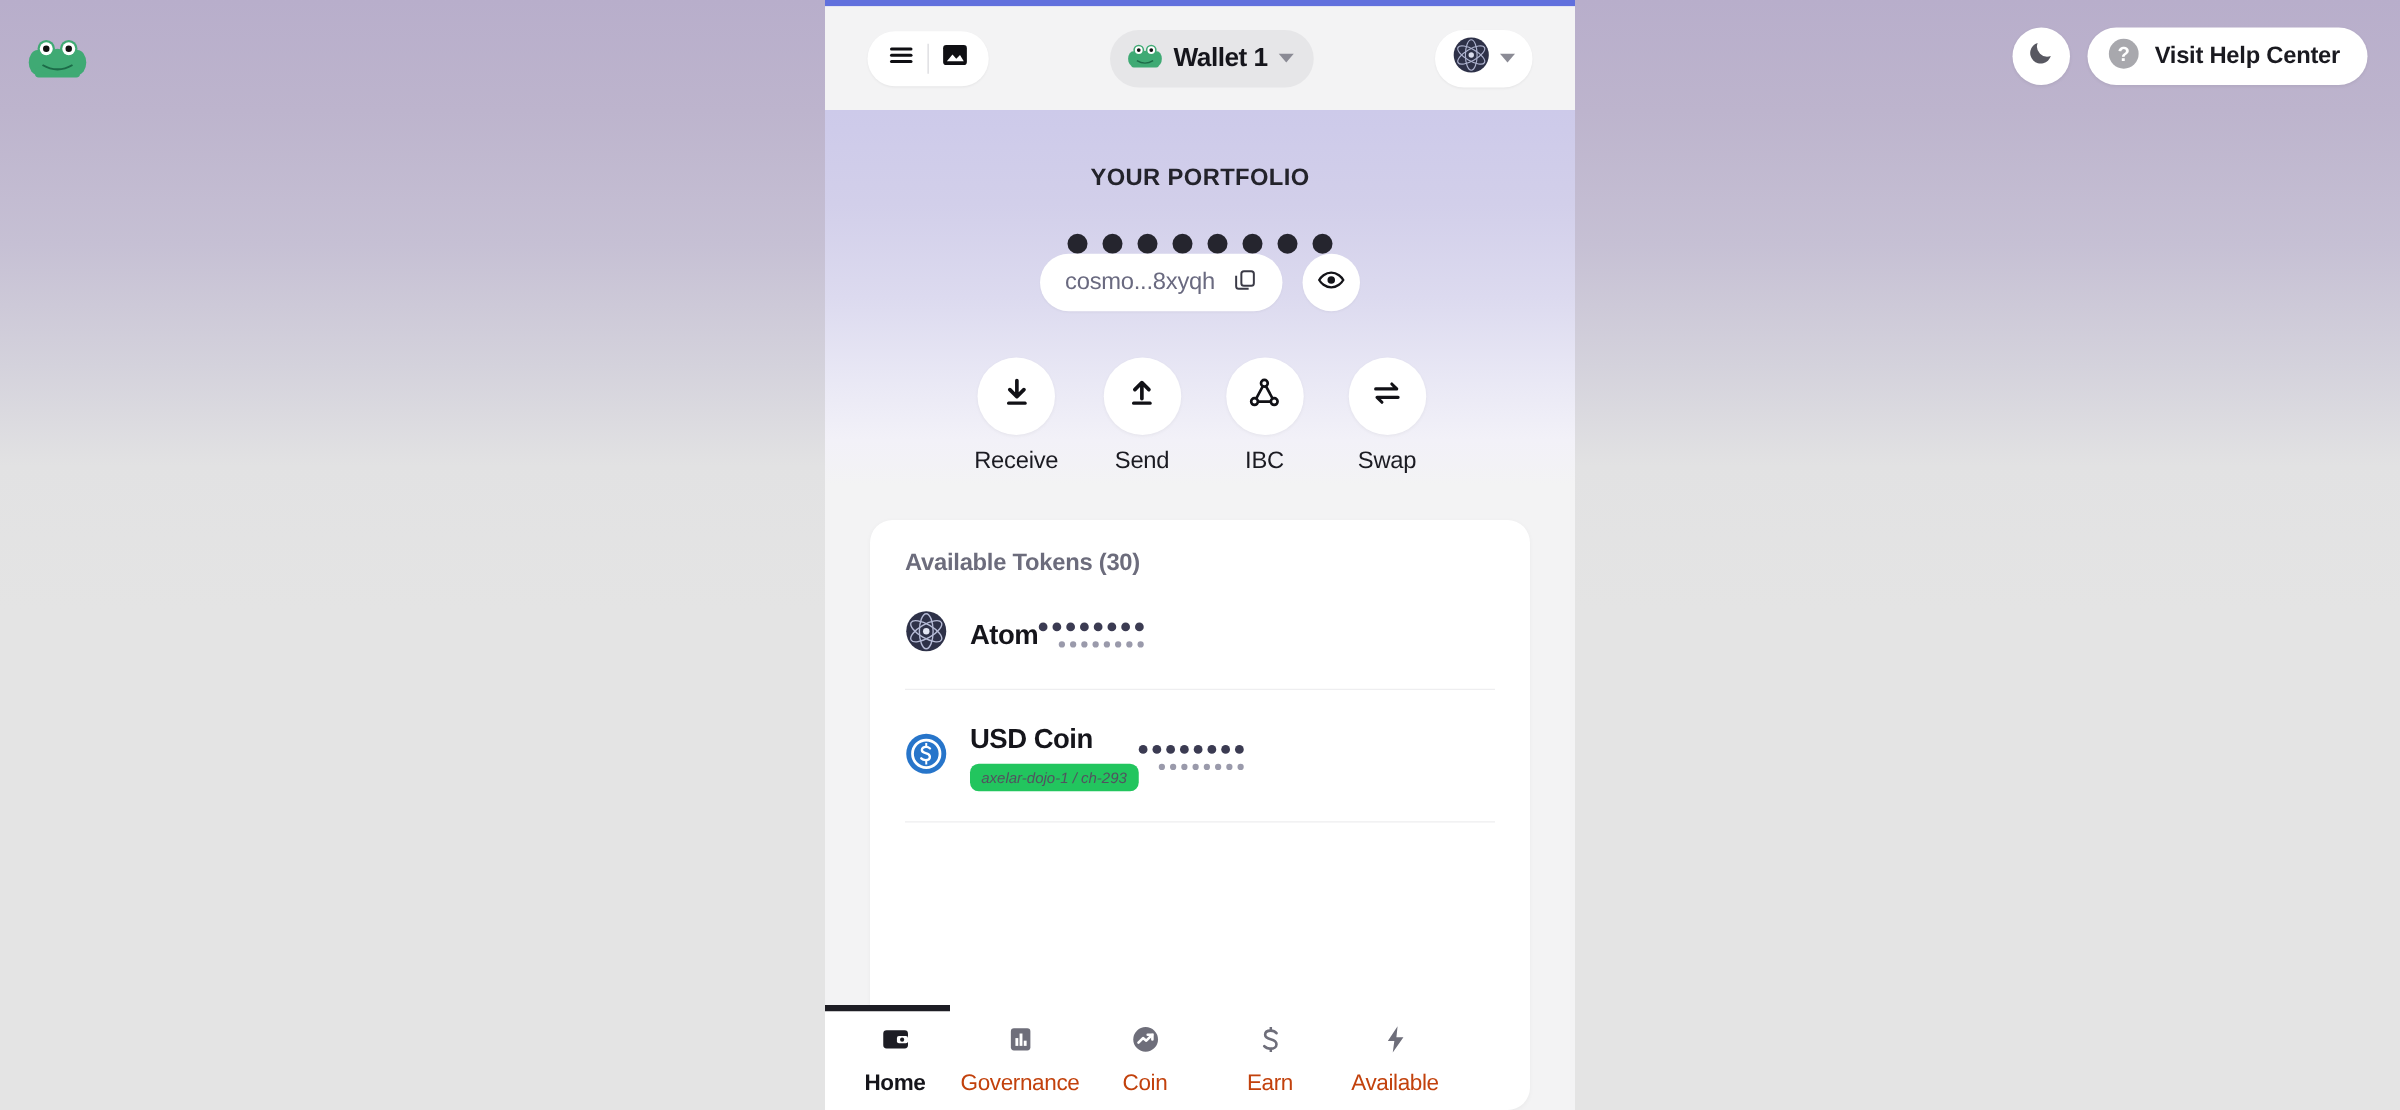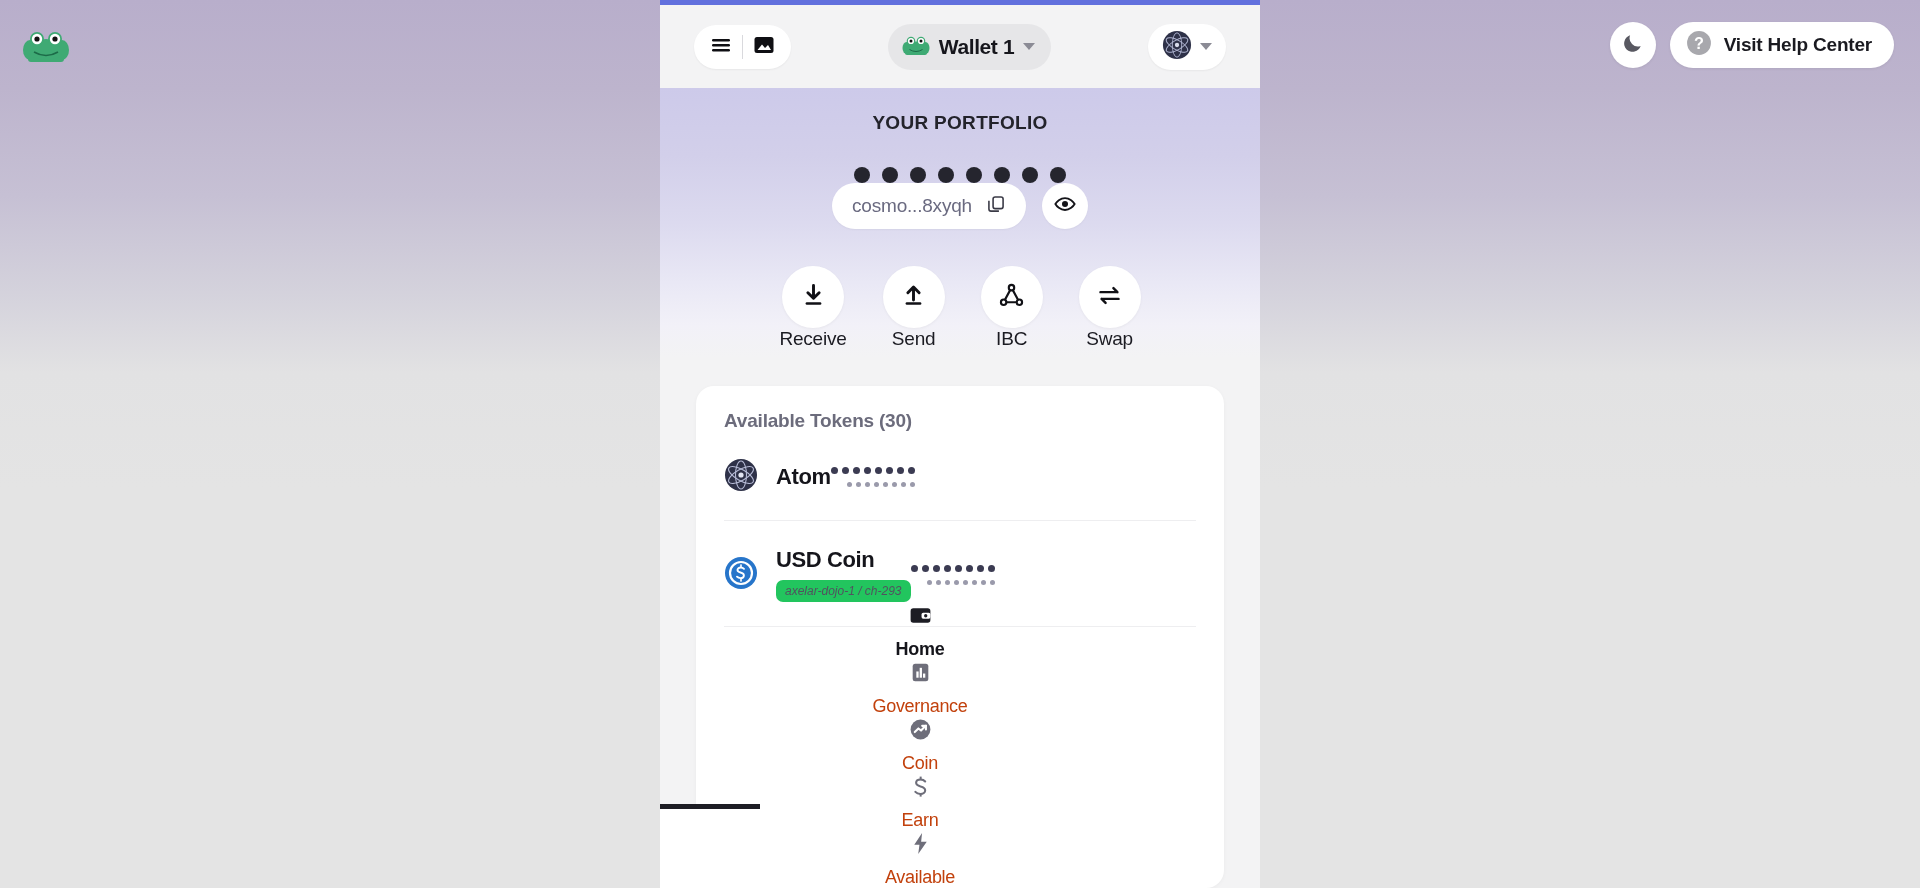--- a/index.html
+++ b/index.html
@@ -47,40 +47,40 @@
   .wallet-pill .wname { font-size:21px; font-weight:700; color:#16161c; letter-spacing:-.4px; }
   .net-pill {
     display:flex; align-items:center; gap:8px; background:#fff;
     height:46px; border-radius:23px; padding:0 14px; cursor:pointer;
     box-shadow:0 1px 2px rgba(0,0,0,.05);
   }
   .caret { width:0;height:0;border-left:6px solid transparent;border-right:6px solid transparent;border-top:7px solid #8b8b95; }
 
   
   #hero {
-    flex:0 0 auto; padding-top:24px;
+    flex:0 0 auto; padding-top:44px;
     background:linear-gradient(180deg,#cdcaea 0%, #d2cfea 25%, #dcdaef 50%, #e9e8f5 72%, #f2f1f8 88%, #f3f3f4 100%);
     display:flex; flex-direction:column; align-items:center;
   }
   #portfolio-label { font-size:19px; font-weight:700; color:#23232b; letter-spacing:.3px; }
   .hidden-dots { display:flex; gap:12px; margin-top:33px; }
   .hidden-dots i { width:16px; height:16px; border-radius:50%; background:#25252e; display:block; }
   .addr-row { display:flex; align-items:center; gap:16px; }
   .addr-pill {
     display:flex; align-items:center; gap:14px; background:#fff;
     height:46px; border-radius:23px; padding:0 20px; cursor:pointer;
     box-shadow:0 1px 2px rgba(0,0,0,.04);
   }
   .addr-pill .atxt { font-size:19px; color:#6a6a80; letter-spacing:-.2px; }
   .eye-btn {
     width:46px;height:46px;border-radius:50%;background:#fff;cursor:pointer;
     display:flex;align-items:center;justify-content:center;box-shadow:0 1px 2px rgba(0,0,0,.04);
   }
   #actions { display:flex; gap:36px; margin-top:37px; padding-bottom:8px; }
-  .action { display:flex; flex-direction:column; align-items:center; cursor:pointer; }
+  .action { display:flex; flex-direction:column; align-items:center; gap:10px; cursor:pointer; }
   .action .circ {
     width:62px;height:62px;border-radius:50%;background:#fff;
     display:flex;align-items:center;justify-content:center;box-shadow:0 1px 3px rgba(0,0,0,.05);
   }
   .action .alabel { font-size:19px; color:#1b1b22; letter-spacing:-.2px; }
 
   
   #card-wrap { flex:1 1 auto; padding:28px 36px 0 36px; overflow:hidden; position:relative; }
   #token-card {
     background:#fff; border-radius:18px; padding:24px 28px 0 28px; height:100%;
@@ -102,21 +102,21 @@
   .dots-lg i { width:7px;height:7px;border-radius:50%;background:#3b3b52;display:block; }
   .dots-sm { display:flex; gap:4px; }
   .dots-sm i { width:5px;height:5px;border-radius:50%;background:#9a9aab;display:block; }
 
   
   #scroll-track { position:absolute; right:14px; top:38px; bottom:10px; width:6px; background:transparent; }
 
   
   #bottom-nav {
     position:absolute; left:0; bottom:0; width:520px; height:80px; background:#fff;
-    display:flex; align-items:center; justify-content:flex-end; padding:0 6px;flex-direction:column;
+    display:flex; align-items:center; justify-content:flex-start; padding:0 6px;
   }
   .nav-item { display:flex; flex-direction:column; align-items:center; gap:7px; cursor:pointer; position:relative; width:100px; }
   .nav-item .nlabel { font-size:18px; color:#c2410c; letter-spacing:-.3px; }
   .nav-item.active .nlabel { color:#15151b; font-weight:600; }
   #nav-indicator { position:absolute; left:0; top:-4px; width:100px; height:5px; background:#1d1d24; border-radius:0; }
 </style>
 </head>
 <body>
 
 <div id="frog-logo">

